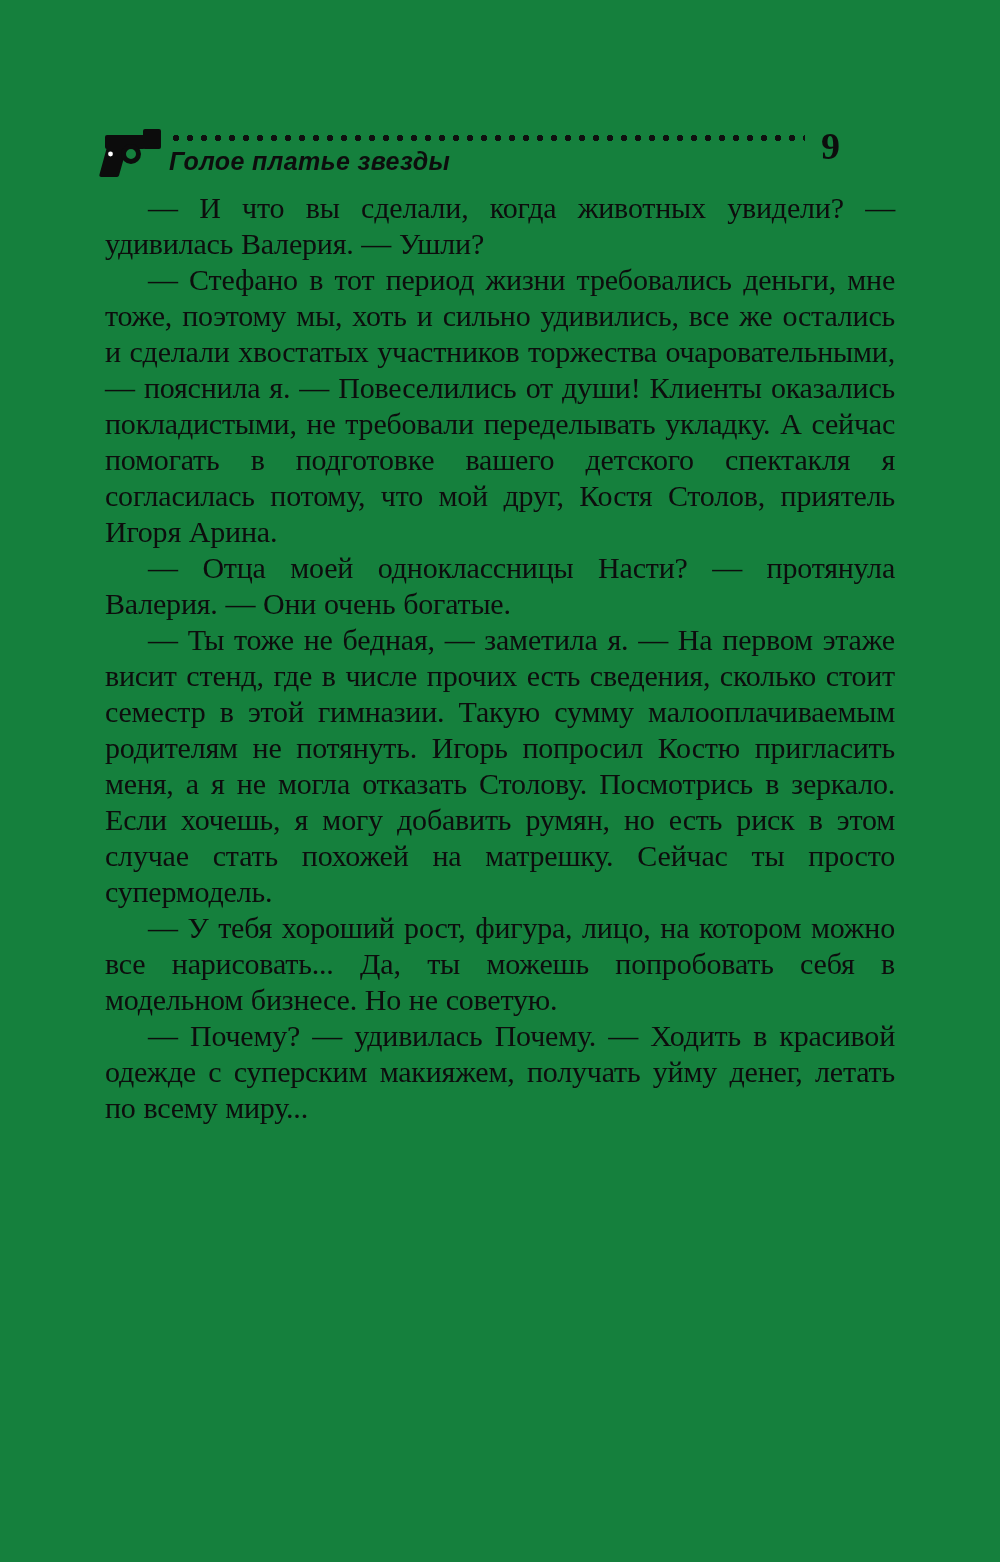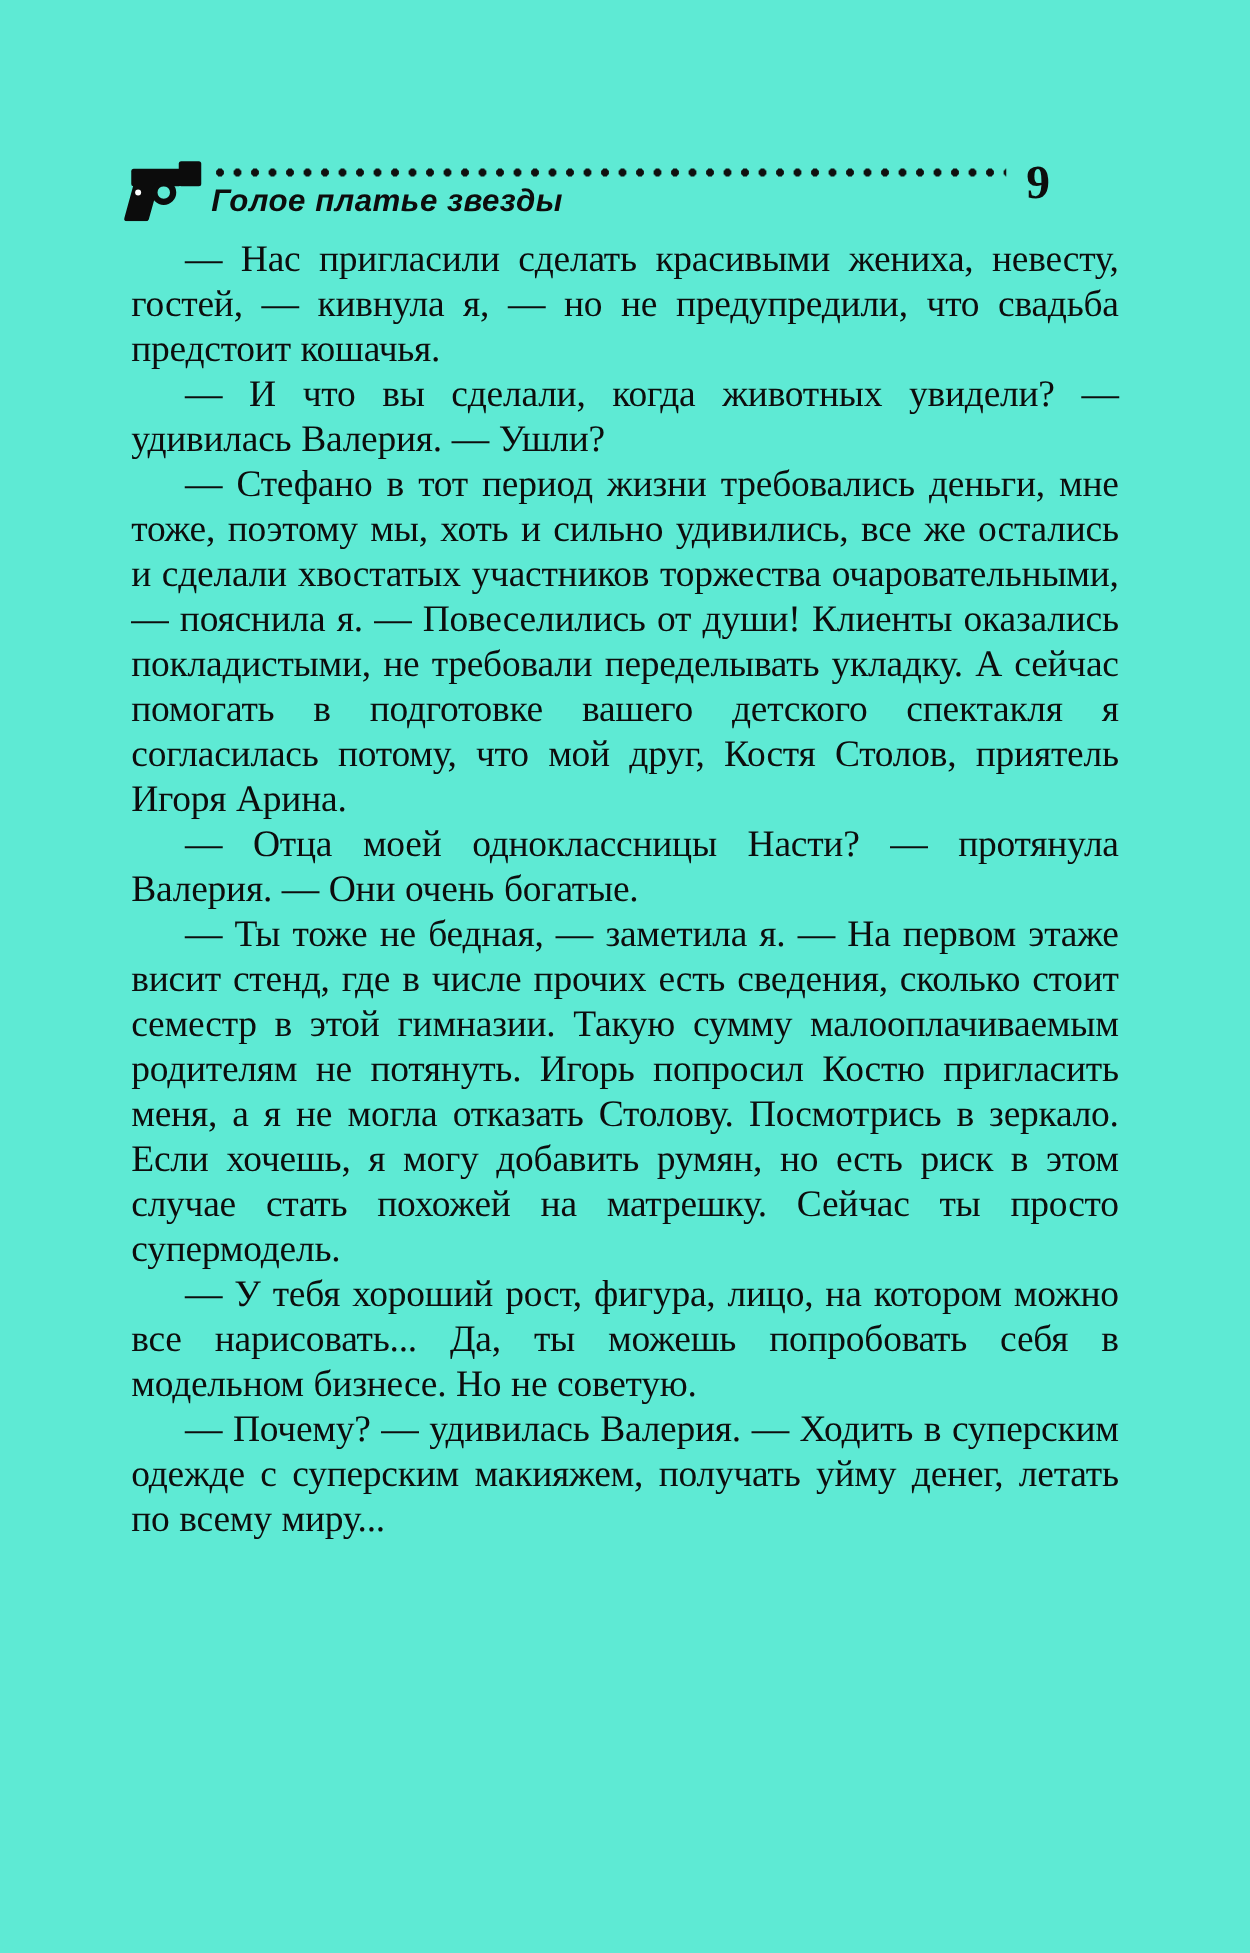--- a/index.html
+++ b/index.html
@@ -8,21 +8,21 @@
     width: 1000px;
     height: 1562px;
     position: relative;
     font-family: "Liberation Serif", serif;
     color: #0d0d0d;
     overflow: hidden;
   }
   .page {
     position: absolute;
     inset: 0;
-    background: #5eead4;
+    background: #15803d;
   }
   
   .page-header {
     position: absolute;
     left: 97px;
     top: 126px;
     right: 160px;
     height: 56px;
     display: flex;
     align-items: flex-start;
@@ -104,22 +104,21 @@
       </svg>
     </span>
     <div class="header-mid">
       <div class="dots-line"></div>
       <div class="running-title">Голое платье звезды</div>
     </div>
     <div class="page-number">9</div>
   </header>
 
   <main class="body-text">
-  <p class="para">— Нас пригласили сделать красивыми жениха, невесту, гостей, — кивнула я, — но не предупредили, что свадьба предстоит кошачья.</p>
       <p class="para">— И что вы сделали, когда животных увидели? — удивилась Валерия. — Ушли?</p>
       <p class="para">— Стефано в тот период жизни требовались деньги, мне тоже, поэтому мы, хоть и сильно удивились, все же остались и сделали хвостатых участников торжества очаровательными, — пояснила я. — Повеселились от души! Клиенты оказались покладистыми, не требовали переделывать укладку. А сейчас помогать в подготовке вашего детского спектакля я согласилась потому, что мой друг, Костя Столов, приятель Игоря Арина.</p>
       <p class="para">— Отца моей одноклассницы Насти? — протянула Валерия. — Они очень богатые.</p>
       <p class="para">— Ты тоже не бедная, — заметила я. — На первом этаже висит стенд, где в числе прочих есть сведения, сколько стоит семестр в этой гимназии. Такую сумму малооплачиваемым родителям не потянуть. Игорь попросил Костю пригласить меня, а я не могла отказать Столову. Посмотрись в зеркало. Если хочешь, я могу добавить румян, но есть риск в этом случае стать похожей на матрешку. Сейчас ты просто супермодель.</p>
       <p class="para">— У тебя хороший рост, фигура, лицо, на котором можно все нарисовать... Да, ты можешь попробовать себя в модельном бизнесе. Но не советую.</p>
-      <p class="para">— Почему? — удивилась Валерия. — Ходить в суперским одежде с суперским макияжем, получать уйму денег, летать по всему миру...</p>
+      <p class="para">— Почему? — удивилась Почему. — Ходить в красивой одежде с суперским макияжем, получать уйму денег, летать по всему миру...</p>
     </main>
 
 </div>
 
 </body></html>

